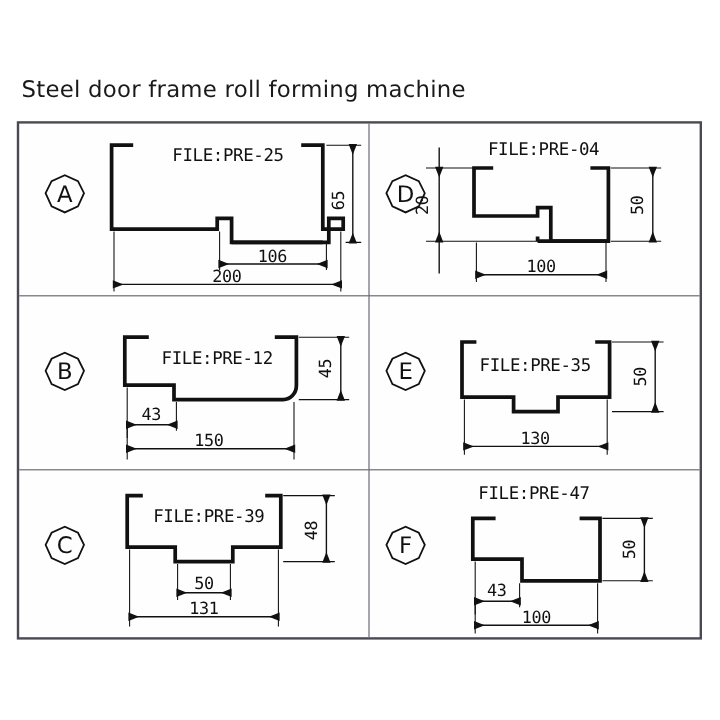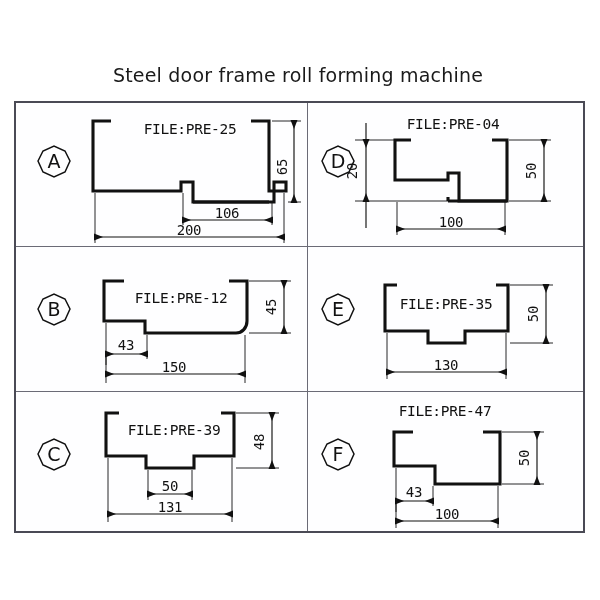--- a/index.html
+++ b/index.html
@@ -3,21 +3,21 @@
 <meta charset="utf-8">
 <style>
   html,body{margin:0;padding:0;background:#ffffff;}
   body{width:600px;height:600px;overflow:hidden;
        font-family:"Liberation Sans", sans-serif;}
   #root{position:relative;width:600px;height:600px;background:#ffffff;}
 
   #title{
     position:absolute;left:18px;top:64px;width:560px;
     font-family:"DejaVu Sans", sans-serif;
-    font-size:19px;color:#1a1a1a;letter-spacing:.2px;white-space:nowrap;text-align:center;
+    font-size:19px;color:#1a1a1a;letter-spacing:.2px;white-space:nowrap;
   }
 
   #grid{
     position:absolute;left:14px;top:101px;width:571px;height:432px;
     border:2px solid #4a4a55;box-sizing:border-box;background:#fefeff;
   }
   .vline{position:absolute;top:0;bottom:0;width:1px;background:#6b6b76;}
   .hline{position:absolute;left:0;right:0;height:1px;background:#6b6b76;}
 
   .cell{position:absolute;box-sizing:border-box;overflow:hidden;}

